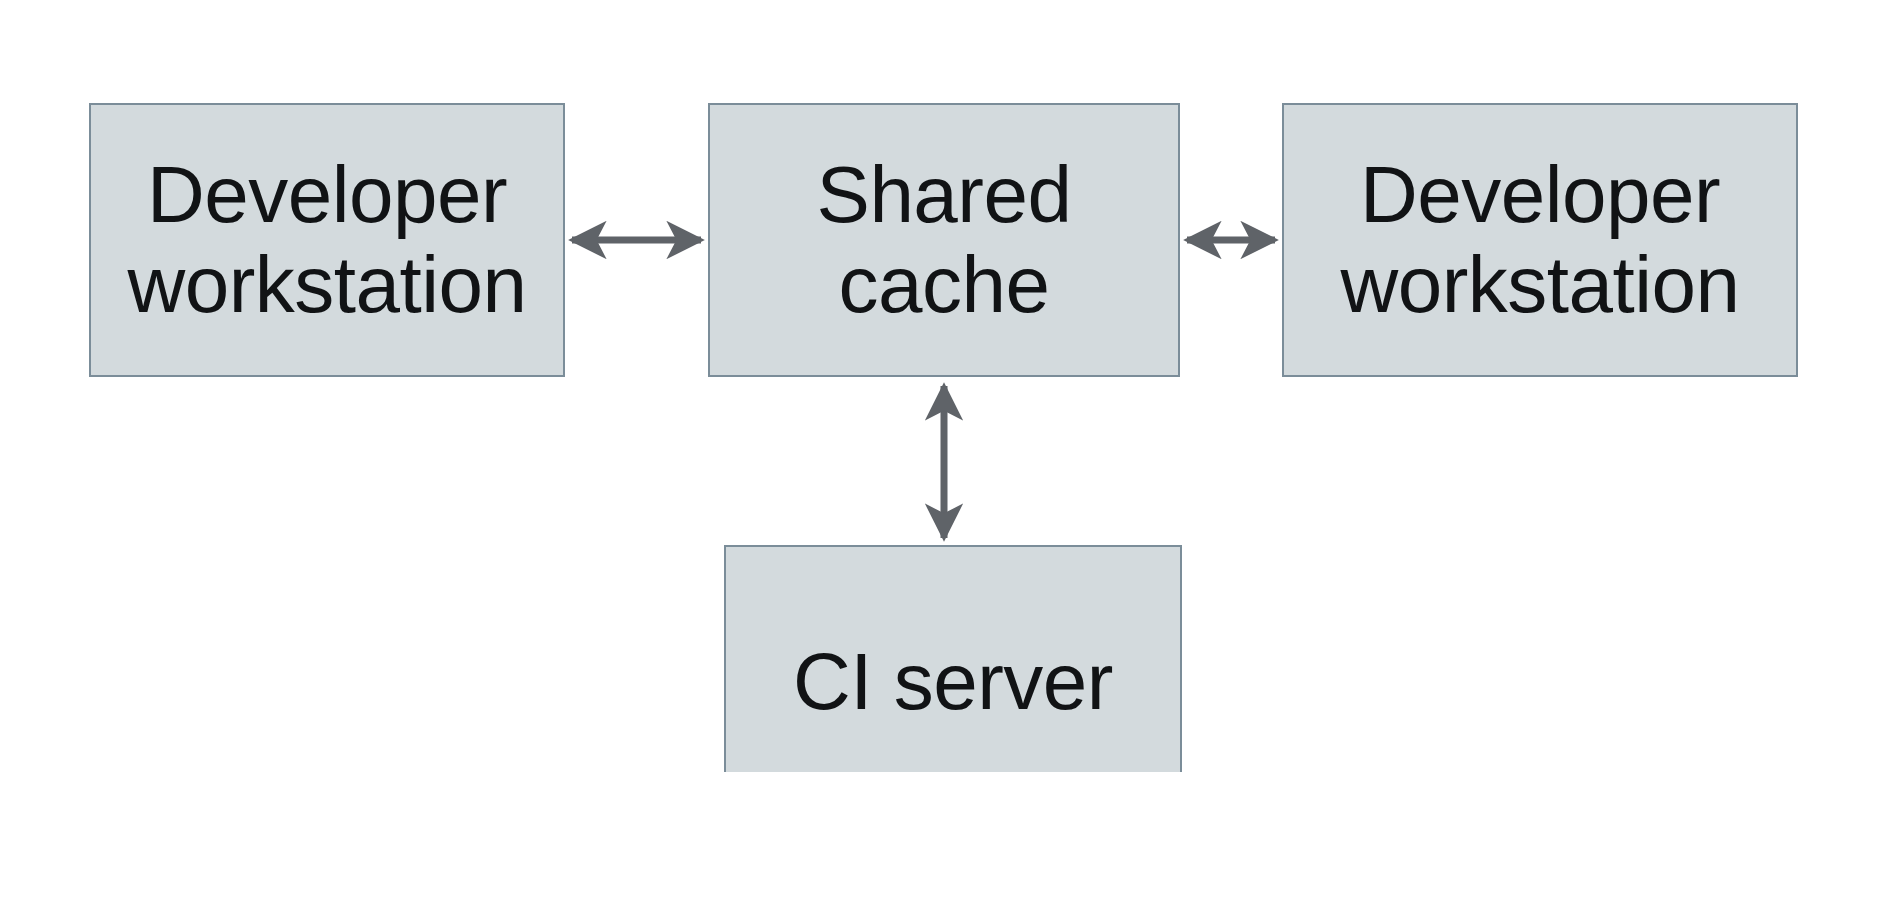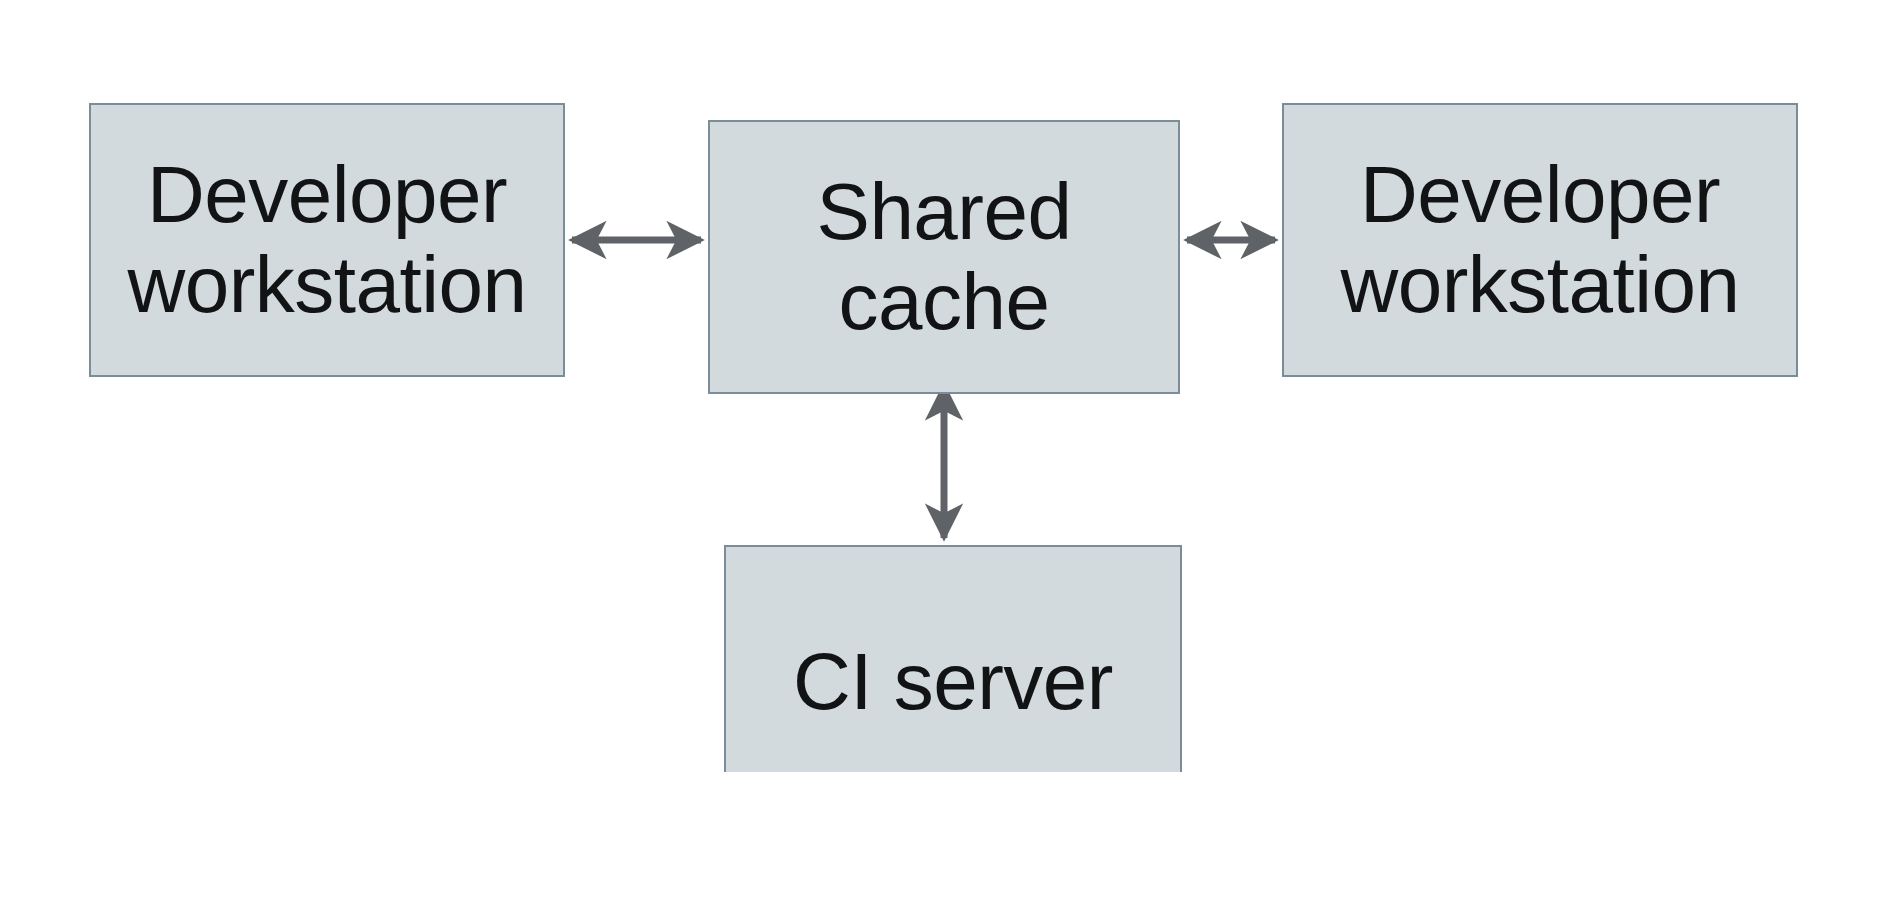--- a/index.html
+++ b/index.html
@@ -30,21 +30,21 @@
   }
   .node .label{
     font-size:80px;
     line-height:1.12;
     color:var(--text);
     text-align:center;
     white-space:pre-line;
     letter-spacing:-0.5px;
   }
   #node-dev-left  {left:89px;  top:103px; width:476px; height:274px;}
-  #node-cache     {left:708px; top:120px; width:472px; height:274px;}
+  #node-cache     {left:708px; top:103px; width:472px; height:274px;}
   #node-dev-right {left:1282px;top:103px; width:516px; height:274px;}
   #node-ci        {left:707px; top:545px; width:458px; height:273px;margin-left:17px;}
   #edges{
     position:absolute;
     left:0;top:0;
     width:1900px;height:922px;
     pointer-events:none;
   }
   #edges line{
     stroke:var(--arrow);

